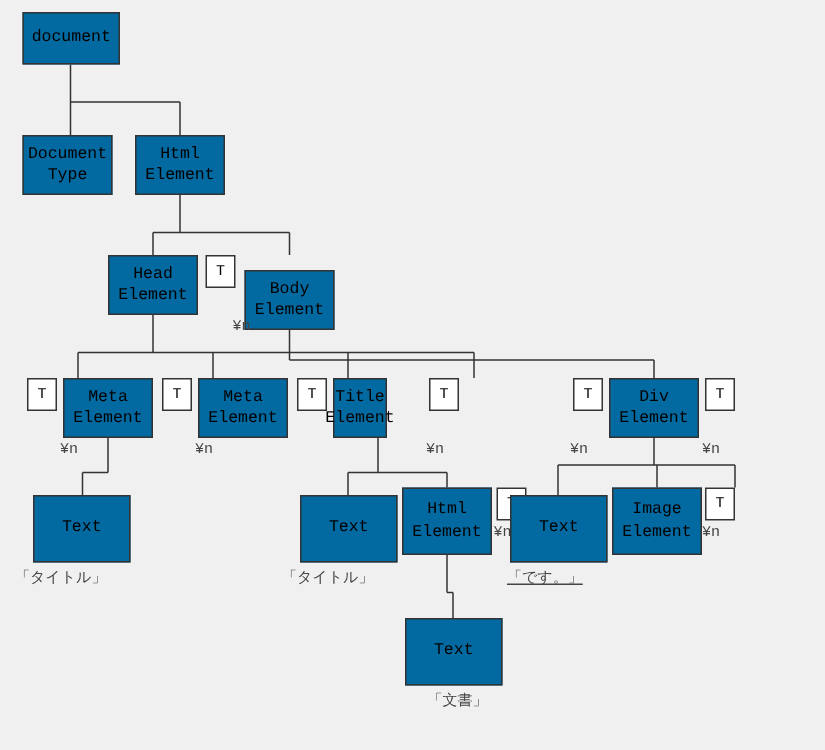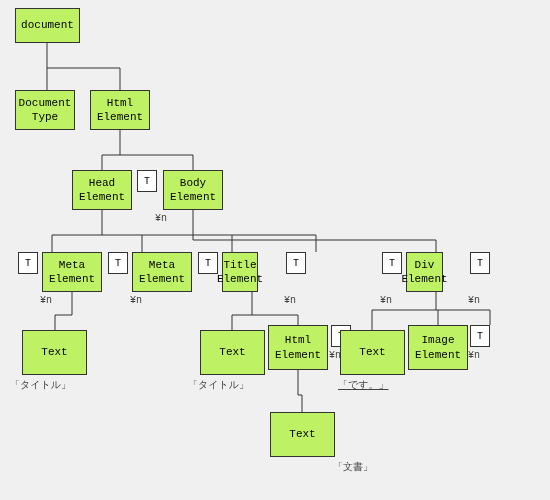--- a/index.html
+++ b/index.html
@@ -13,21 +13,21 @@
       position: relative;
     }
     #diagram {
       position: relative;
       width: 550px;
       height: 500px;
       background: #f0f0f0;
     }
     .node {
       position: absolute;
-      background: #bef264;
+      background: #0369a1;
       border: 1px solid #333;
       text-align: center;
       display: flex;
       align-items: center;
       justify-content: center;
       font-size: 11px;
       line-height: 1.3;
     }
     .node-small {
       position: absolute;
@@ -120,21 +120,21 @@
   </div>
 
   <div class="node" style="left:72px;top:170px;width:60px;height:40px;">
     <span>Head<br>Element</span>
   </div>
 
   <div class="node-small" style="left:137px;top:170px;">
     <span>T</span>
   </div>
 
-  <div class="node" style="left:163px;top:170px;width:60px;height:40px;">
+  <div class="node" style="left:163px;top:180px;width:60px;height:40px;">
     <span>Body<br>Element</span>
   </div>
   <div class="label" style="left:155px;top:213px;">¥n</div>
 
   <div class="node-small" style="left:18px;top:252px;">
     <span>T</span>
   </div>
 
   <div class="node" style="left:42px;top:252px;width:60px;height:40px;">
     <span>Meta<br>Element</span>
@@ -161,21 +161,21 @@
   <div class="node-small" style="left:286px;top:252px;">
     <span>T</span>
   </div>
   <div class="label" style="left:284px;top:295px;">¥n</div>
 
   <div class="node-small" style="left:382px;top:252px;">
     <span>T</span>
   </div>
   <div class="label" style="left:380px;top:295px;">¥n</div>
 
-  <div class="node" style="left:406px;top:252px;width:37px;height:40px;">
+  <div class="node" style="left:406px;top:252px;width:60px;height:40px;">
     <span>Div<br>Element</span>
   </div>
 
   <div class="node-small" style="left:470px;top:252px;">
     <span>T</span>
   </div>
   <div class="label" style="left:468px;top:295px;">¥n</div>
 
   <div class="node" style="left:22px;top:330px;width:65px;height:45px;">
     <span>Text</span>
@@ -206,15 +206,15 @@
   </div>
 
   <div class="node-small" style="left:470px;top:325px;">
     <span>T</span>
   </div>
   <div class="label" style="left:468px;top:350px;">¥n</div>
 
   <div class="node" style="left:270px;top:412px;width:65px;height:45px;">
     <span>Text</span>
   </div>
-  <div class="label" style="left:285px;top:460px;margin-left:48px;">「文書」</div>
+  <div class="label" style="left:285px;top:460px;">「文書」</div>
 
 </div>
 
 </body></html>

